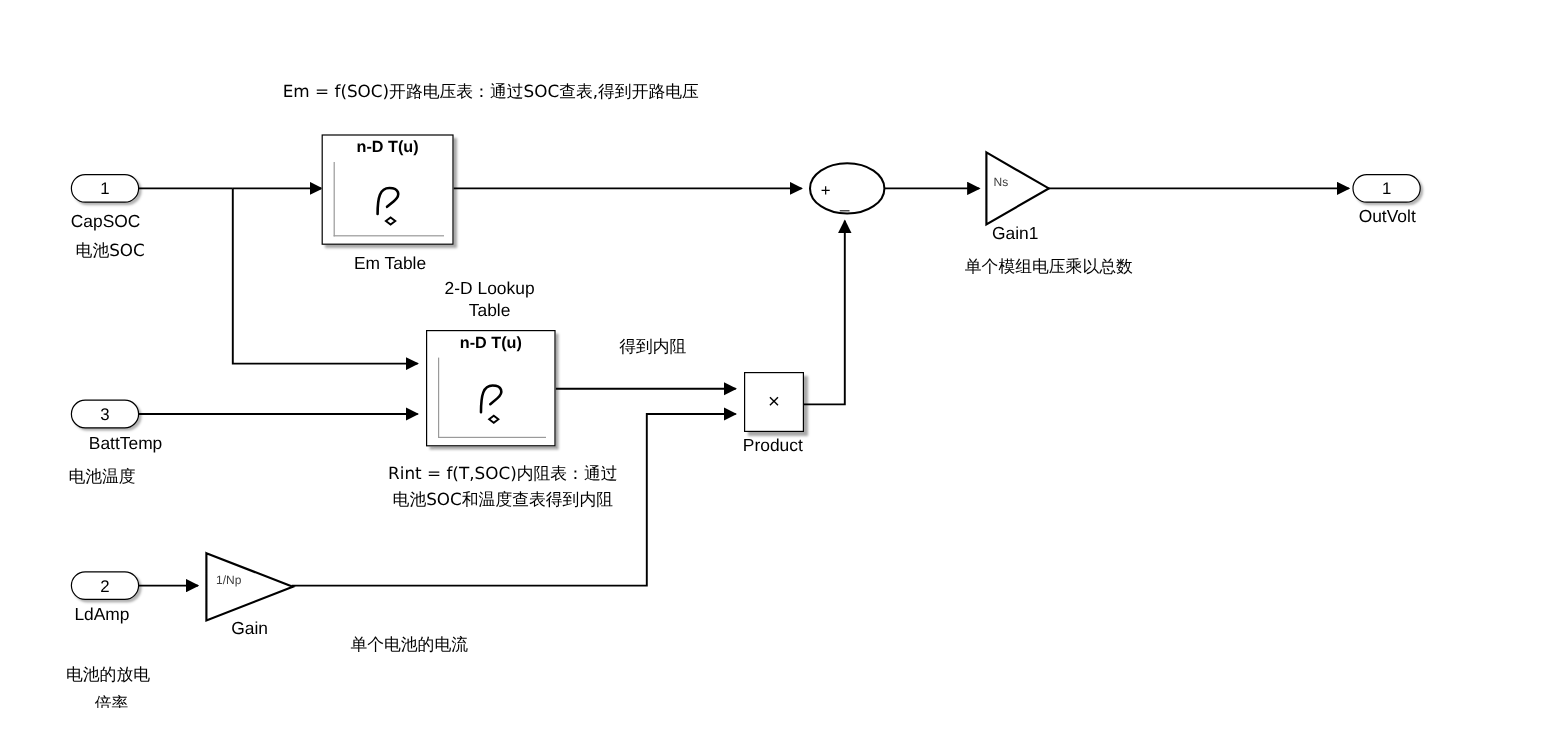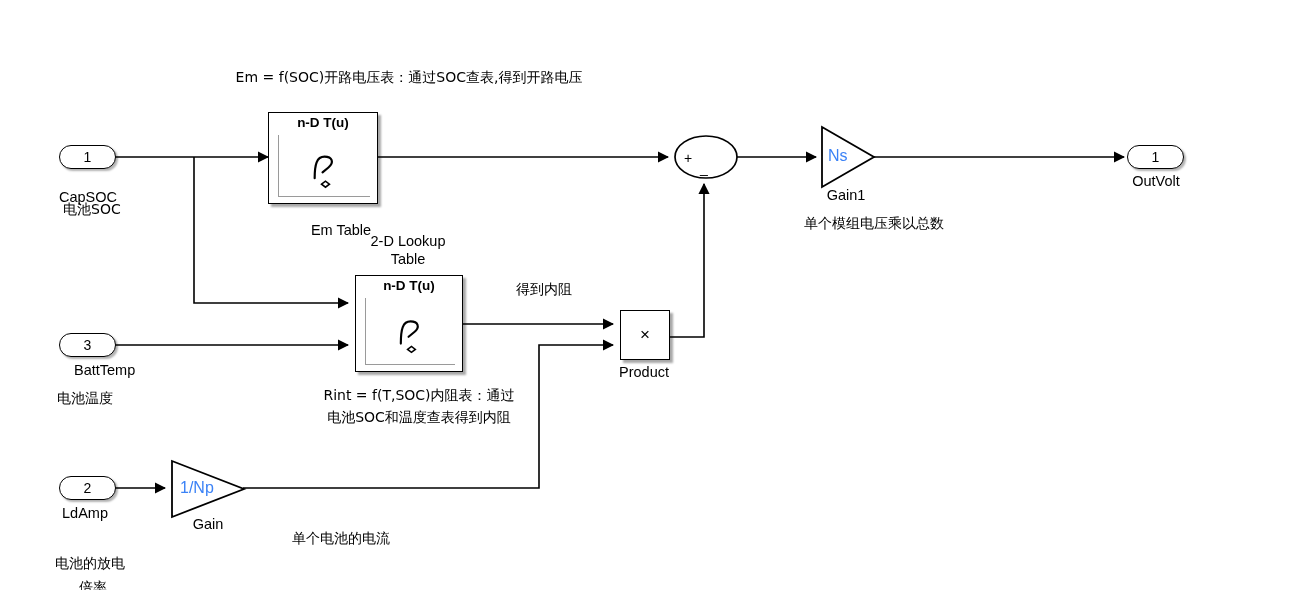--- a/index.html
+++ b/index.html
@@ -97,22 +97,22 @@
     color: #000;
   }
 
   
   .shape-svg {
     position: absolute;
     overflow: visible;
   }
   .gain-label {
     position: absolute;
-    font-size: 16px;
-    color: #3b82f6;
+    font-size: 10px;
+    color: #404040;
     white-space: pre;
   }
   .sum-sign {
     position: absolute;
     font-size: 14px;
     color: #000;
   }
 </style>
 </head>
 <body>
@@ -149,33 +149,33 @@
 
       <path d="M 873 157 L 1124 157" marker-end="url(#arrow)"></path>
     </g>
   </svg>
 
   <div class="txt cjk center" style="left:409px; top:68px;">Em = f(SOC)开路电压表：通过SOC查表,得到开路电压</div>
 
   <div class="port" style="left:59px; top:145px; width:57px; height:24px; line-height:22px;">
     <span>1</span>
   </div>
-  <div class="txt" style="left:59px; top:188px;">CapSOC</div>
+  <div class="txt" style="left:59px; top:176px;">CapSOC</div>
   <div class="txt cjk" style="left:63px; top:200px;">电池SOC</div>
 
   <div class="blk" style="left:268px; top:112px; width:110px; height:92px;">
     <div class="blk-title">n-D T(u)</div>
     <div class="blk-icon">
       <svg width="100%" height="100%" viewBox="0 0 92 62" style="display:block;" xmlns="http://www.w3.org/2000/svg">
         <path d="M 36 44 C 36 30, 38 22, 46 22 C 54 22, 56 28, 50 33 L 44 38" fill="none" stroke="#000" stroke-width="2.2" stroke-linecap="round"></path>
         <path d="M 43 50 L 47 47 L 51 50 L 47 53 Z" fill="none" stroke="#000" stroke-width="1.6"></path>
       </svg>
     </div>
   </div>
-  <div class="txt center" style="left:325px; top:221px;margin-left:16px;">Em Table</div>
+  <div class="txt center" style="left:325px; top:211px;">Em Table</div>
 
   <div class="txt center" style="left:408px; top:232px;">2-D Lookup</div>
   <div class="txt center" style="left:408px; top:250px;">Table</div>
 
   <div class="blk" style="left:355px; top:275px; width:108px; height:97px;">
     <div class="blk-title">n-D T(u)</div>
     <div class="blk-icon">
       <svg width="100%" height="100%" viewBox="0 0 92 66" style="display:block;" xmlns="http://www.w3.org/2000/svg">
         <path d="M 36 46 C 36 31, 38 23, 46 23 C 54 23, 56 29, 50 34 L 44 39" fill="none" stroke="#000" stroke-width="2.2" stroke-linecap="round"></path>
         <path d="M 43 52 L 47 49 L 51 52 L 47 55 Z" fill="none" stroke="#000" stroke-width="1.6"></path>

